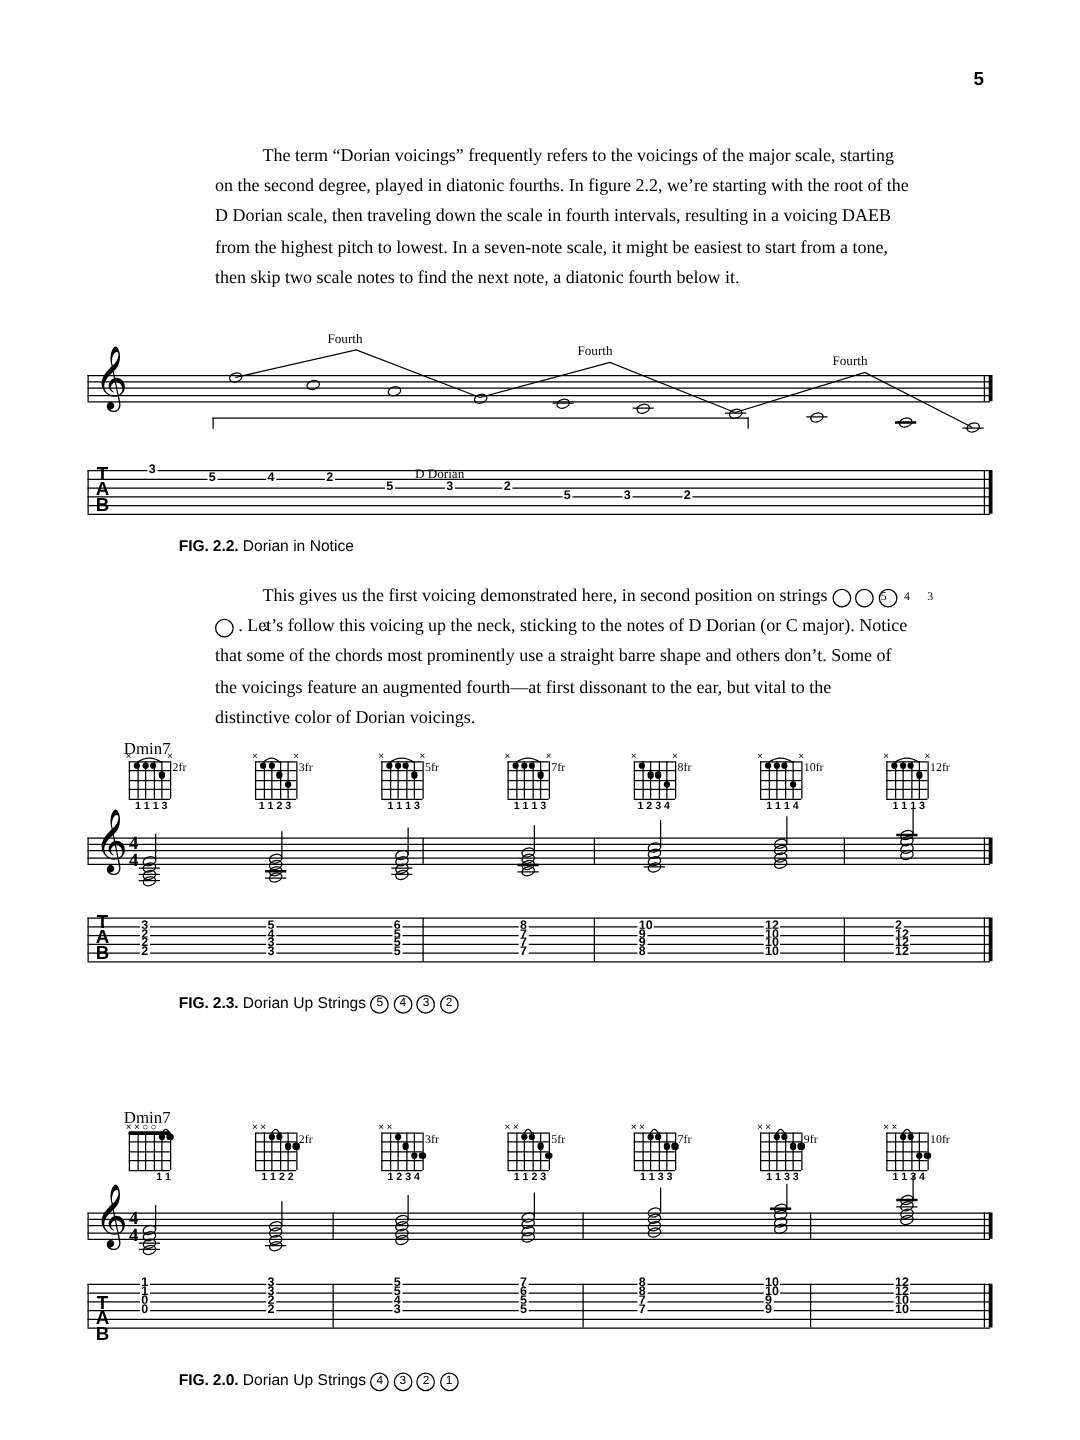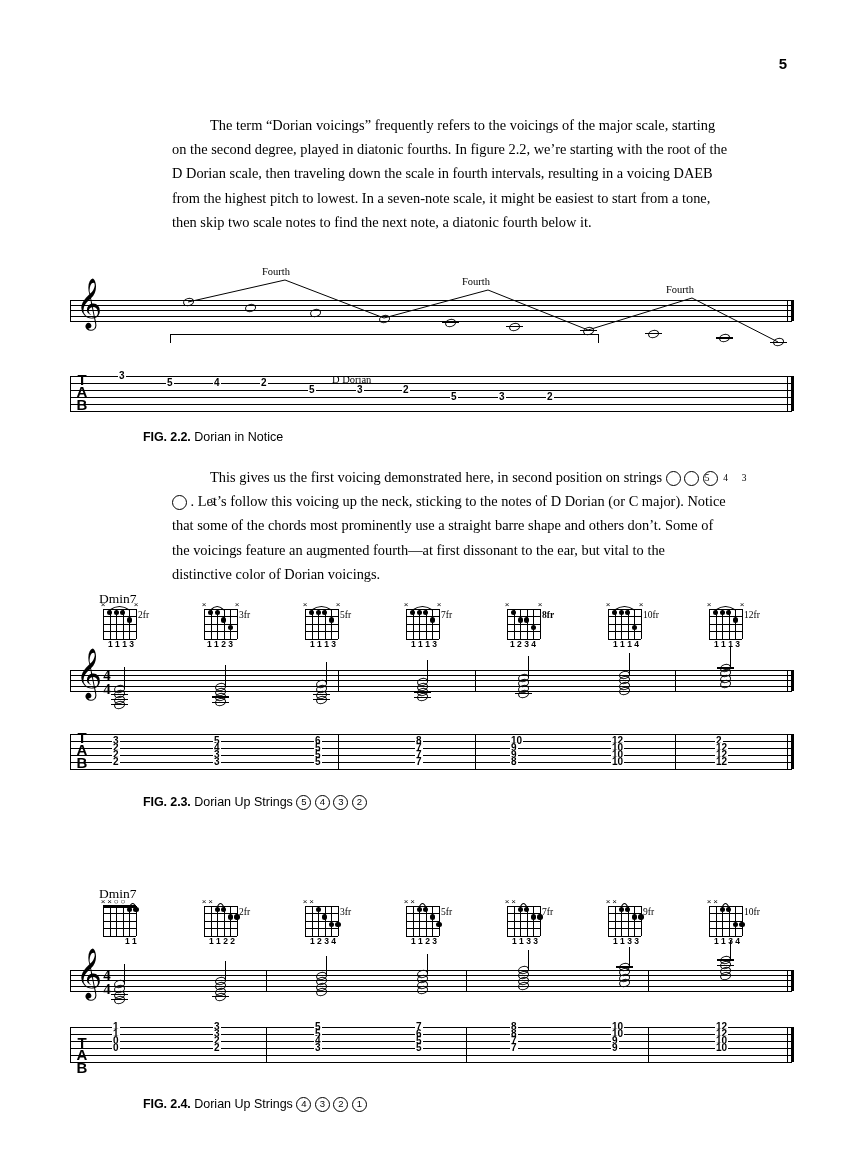--- a/index.html
+++ b/index.html
@@ -345,21 +345,21 @@
           <div class="gh" style="top: 14.8px; left: 0px; width: 33px;"></div>
           <div class="gh" style="top: 22.2px; left: 0px; width: 33px;"></div>
           <div class="gh" style="top: 29.6px; left: 0px; width: 33px;"></div>
         </div>
         <div class="mark" style="left: 0px; top: 1px;">×</div>
         <div class="mark" style="left: 33px; top: 1px;">×</div>
         <div class="dot" style="left: 3.9px; top: 10px;"></div>
         <div class="dot" style="left: 10.5px; top: 17.4px;"></div>
         <div class="dot" style="left: 17.1px; top: 17.4px;"></div>
         <div class="dot" style="left: 23.7px; top: 24.8px;"></div>
-        <div class="fretlbl" style="left: 35px; top: 10px; font-weight: bold;">8fr</div>
+        <div class="fretlbl" style="left: 35px; top: 10px;">8fr</div>
         <div class="fingers" style="left: 3px; top: 39.6px;">1 2 3 4</div>
       </div>
       <div class="chordbox" style="left: 538px; top: 8px; width: 59px; height: 51.6px;">
         <div class="grid" style="left: 0px; top: 9px; width: 33px; height: 29.6px;">
           <div class="gv" style="left: 0px; top: 0px; height: 29.6px;"></div>
           <div class="gv" style="left: 6.6px; top: 0px; height: 29.6px;"></div>
           <div class="gv" style="left: 13.2px; top: 0px; height: 29.6px;"></div>
           <div class="gv" style="left: 19.8px; top: 0px; height: 29.6px;"></div>
           <div class="gv" style="left: 26.4px; top: 0px; height: 29.6px;"></div>
           <div class="gv" style="left: 33px; top: 0px; height: 29.6px;"></div>
@@ -808,18 +808,18 @@
       <div class="tabnum" style="left: 645px; top: 148px;">10</div>
       <div class="tabnum" style="left: 42px; top: 155px;">0</div>
       <div class="tabnum" style="left: 143px; top: 155px;">2</div>
       <div class="tabnum" style="left: 244px; top: 155px;">3</div>
       <div class="tabnum" style="left: 345px; top: 155px;">5</div>
       <div class="tabnum" style="left: 440px; top: 155px;">7</div>
       <div class="tabnum" style="left: 541px; top: 155px;">9</div>
       <div class="tabnum" style="left: 645px; top: 155px;">10</div>
     </div>
   <div class="figcap" style="left:143px; top:1097px;">
-    <b>FIG. 2.4.</b>
+    <b>FIG. 2.0.</b>
     <span>Dorian Up Strings</span>
     <span id="cap24strings"> <span class="circnum">4</span> <span class="circnum">3</span> <span class="circnum">2</span> <span class="circnum">1</span></span>
   </div>
 
 </div>
 
 </body></html>

